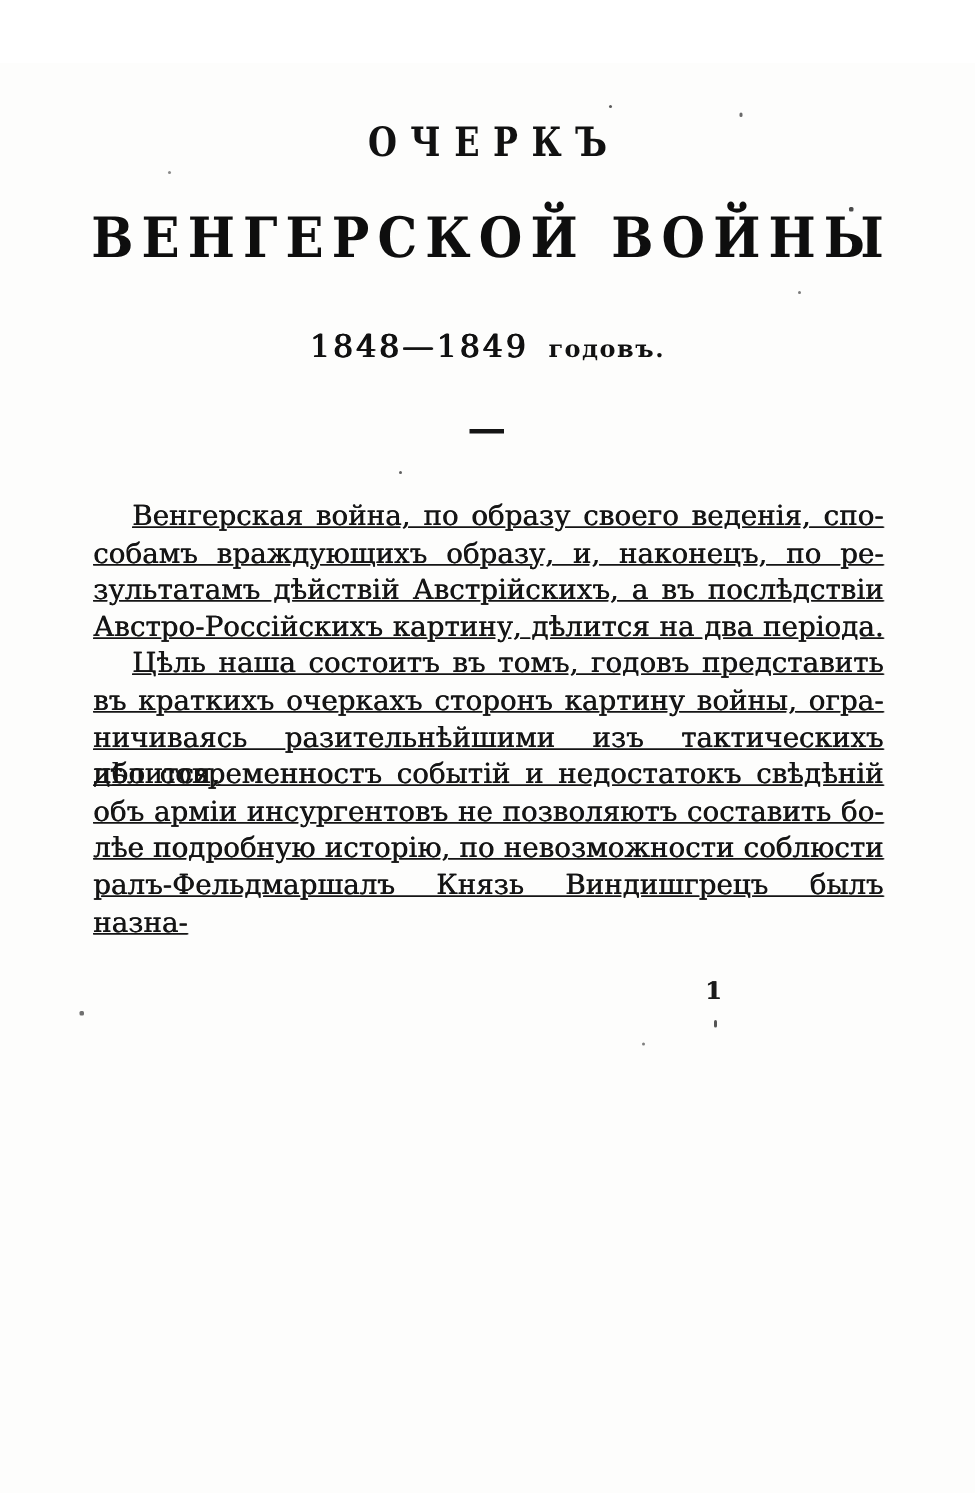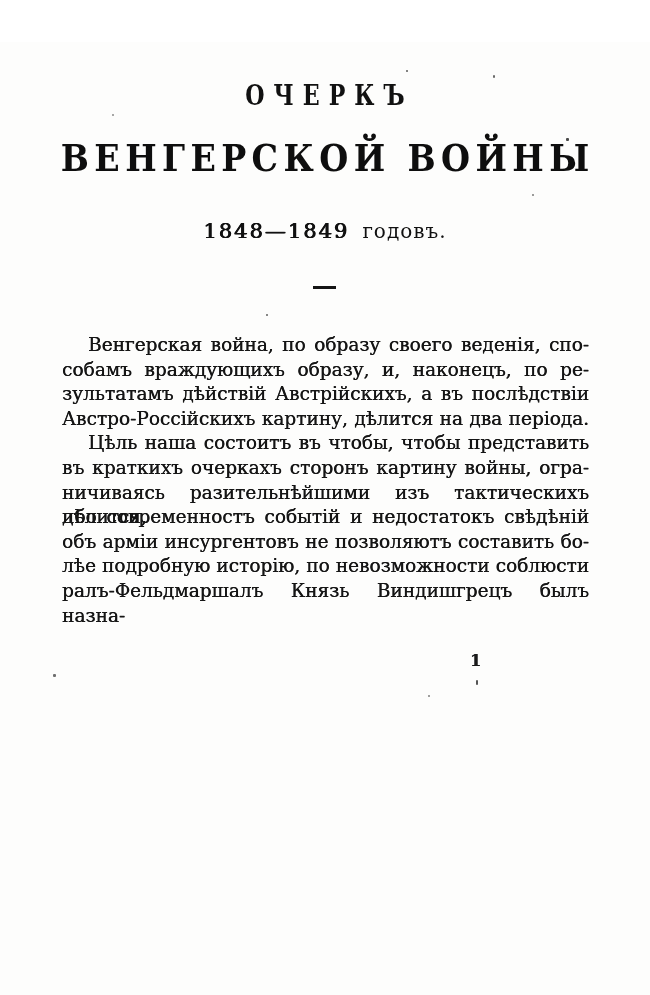--- a/index.html
+++ b/index.html
@@ -46,22 +46,22 @@
     line-height: 26px;
     color: #111;
   }
   .subtitle .years {
     font-size: 21px;
     font-weight: normal;
     letter-spacing: 2px;
     text-shadow: 0.6px 0 currentColor, -0.3px 0 currentColor;
   }
   .subtitle .years-word {
-    font-size: 20px;
-    font-weight: normal;
+    font-size: 16px;
+    font-weight: bold;
     margin-left: 8px;
     letter-spacing: 1px;
   }
   .divider {
     position: absolute;
     top: 244px; left: 50%;
     width: 23px; height: 3px;
     margin-left: -12px;
     background: #151515;
   }
@@ -71,20 +71,21 @@
     width: 527px;
     font-size: 18.5px;
     line-height: 24.6px;
     color: #151515;
   }
   .body-block .line {
     text-align: justify;
     text-align-last: justify;
     height: 24.6px;
     text-shadow: 0.35px 0 currentColor;
+    text-decoration: underline;
   }
   .body-block .line.indent { padding-left: 26px; }
   .page-number {
     position: absolute;
     left: 470px; top: 609px;
     font-size: 16px;
     font-weight: bold;
     color: #1a1a1a;
     text-shadow: 0.3px 0 currentColor;
   }
@@ -115,21 +116,21 @@
   <div class="divider"></div>
 
   <div class="body-block">
     <div>
       <div class="line indent">Венгерская война, по образу своего веденія, спо-</div>
       <div class="line">собамъ враждующихъ образу, и, наконецъ, по ре-</div>
       <div class="line">зультатамъ дѣйствій Австрійскихъ, а въ послѣдствіи</div>
       <div class="line">Австро-Россійскихъ картину, дѣлится на два періода.</div>
     </div>
     <div>
-      <div class="line indent">Цѣль наша состоитъ въ чтобы, чтобы представить</div>
+      <div class="line indent">Цѣль наша состоитъ въ томъ, годовъ представить</div>
       <div class="line">въ краткихъ очеркахъ сторонъ картину войны, огра-</div>
       <div class="line">ничиваясь разительнѣйшими изъ тактическихъ дѣлится,</div>
       <div class="line">ибо современностъ событій и недостатокъ свѣдѣній</div>
       <div class="line">объ арміи инсургентовъ не позволяютъ составить бо-</div>
       <div class="line">лѣе подробную исторію, по невозможности соблюсти</div>
     </div>
     <div>
       <div class="line">ралъ-Фельдмаршалъ Князь Виндишгрецъ былъ назна-</div>
     </div>
   </div>

